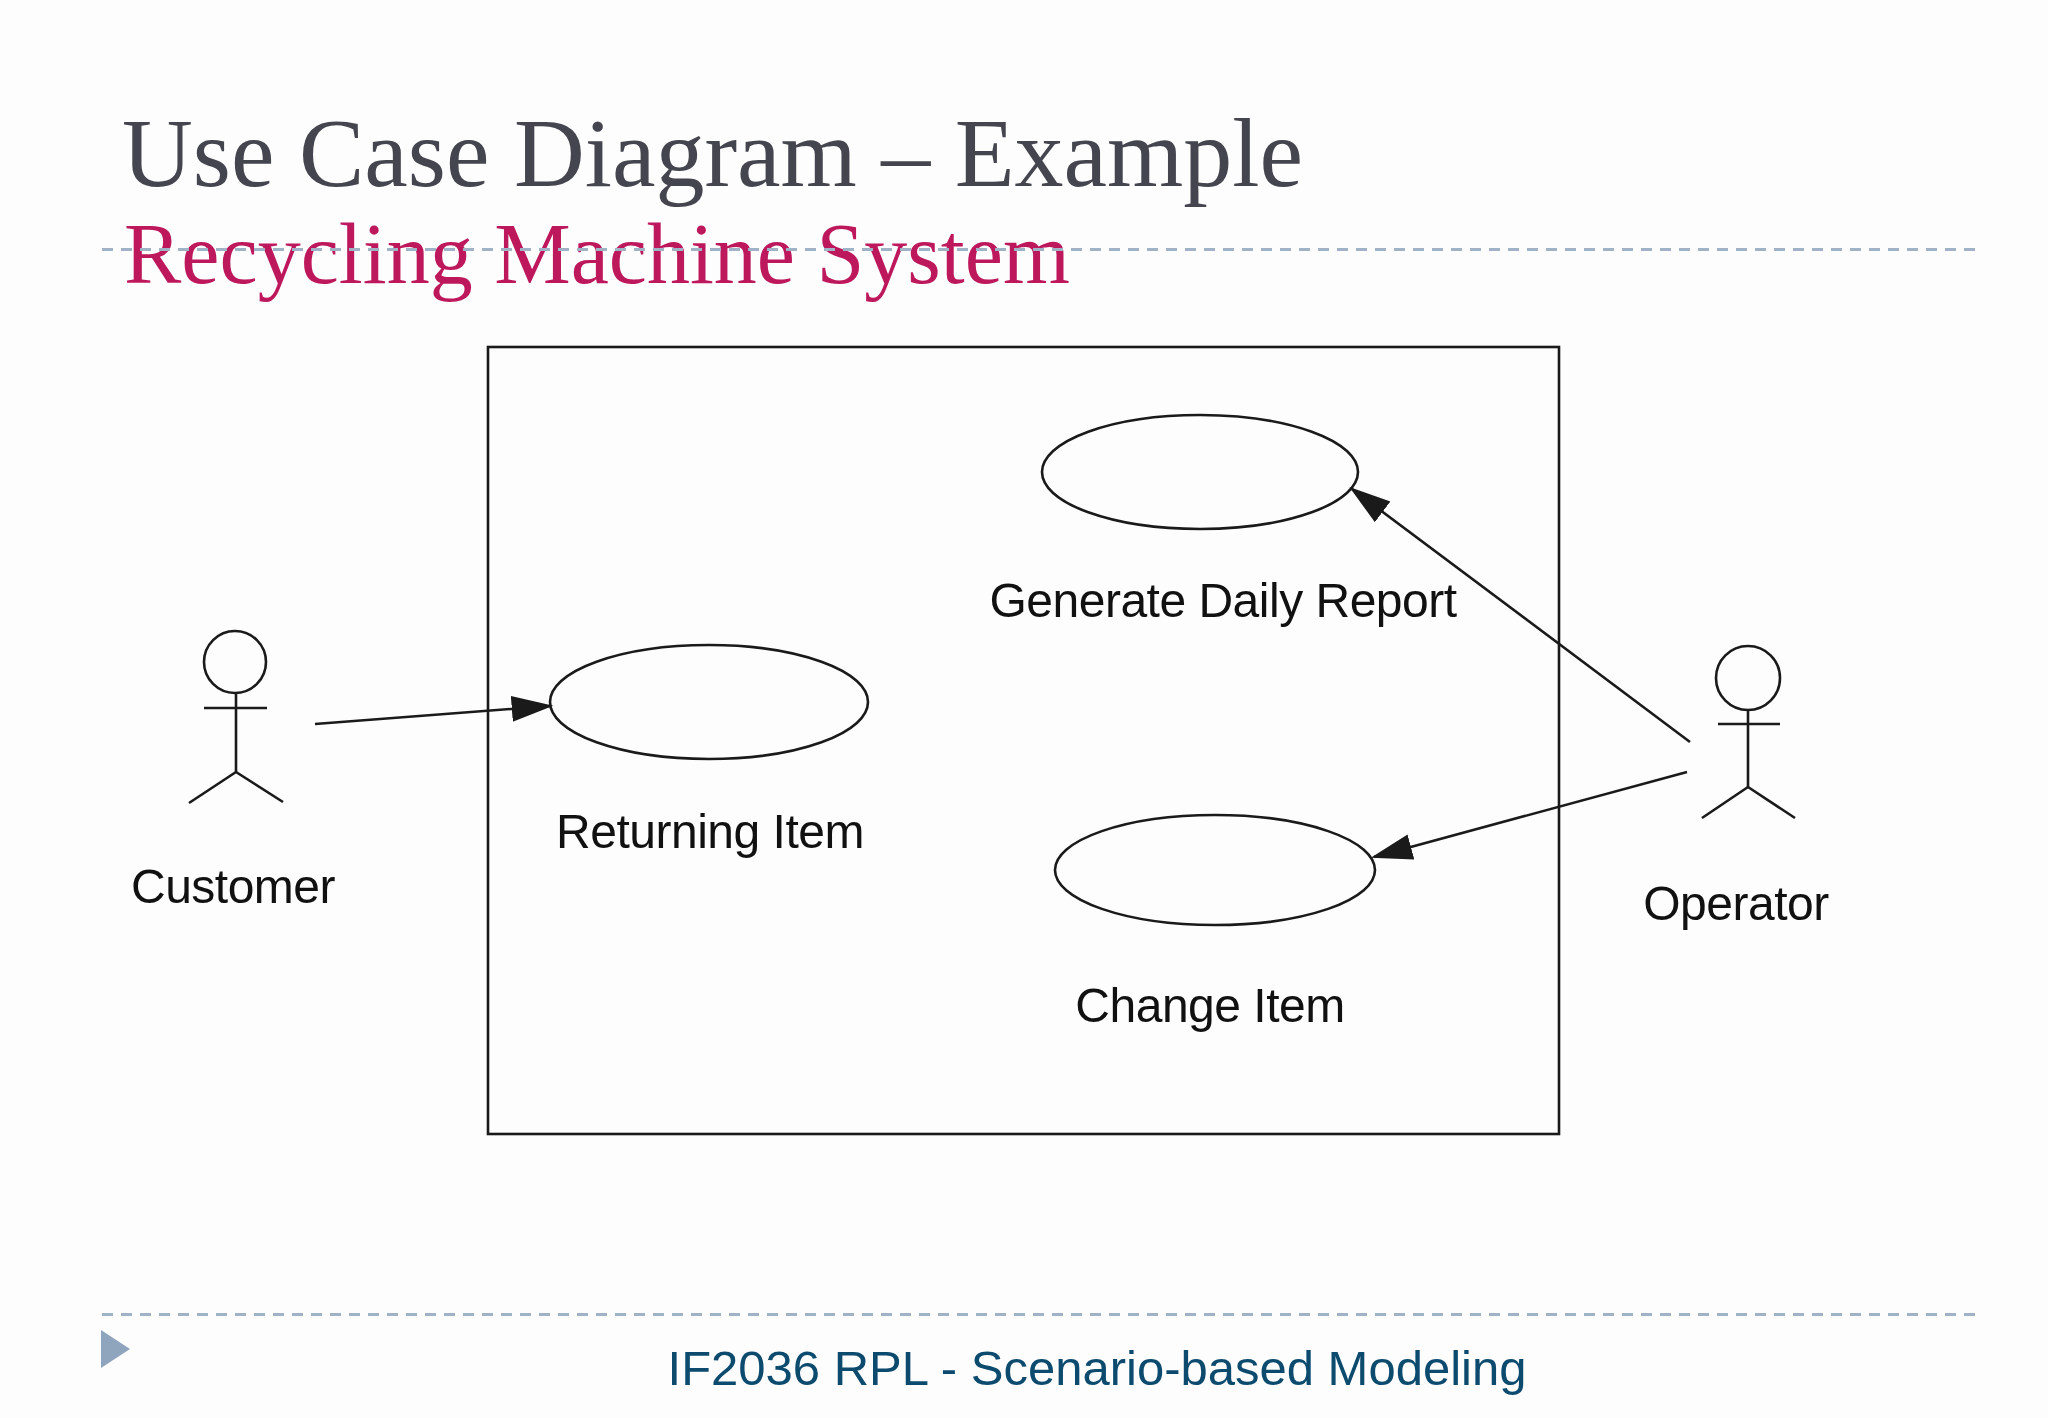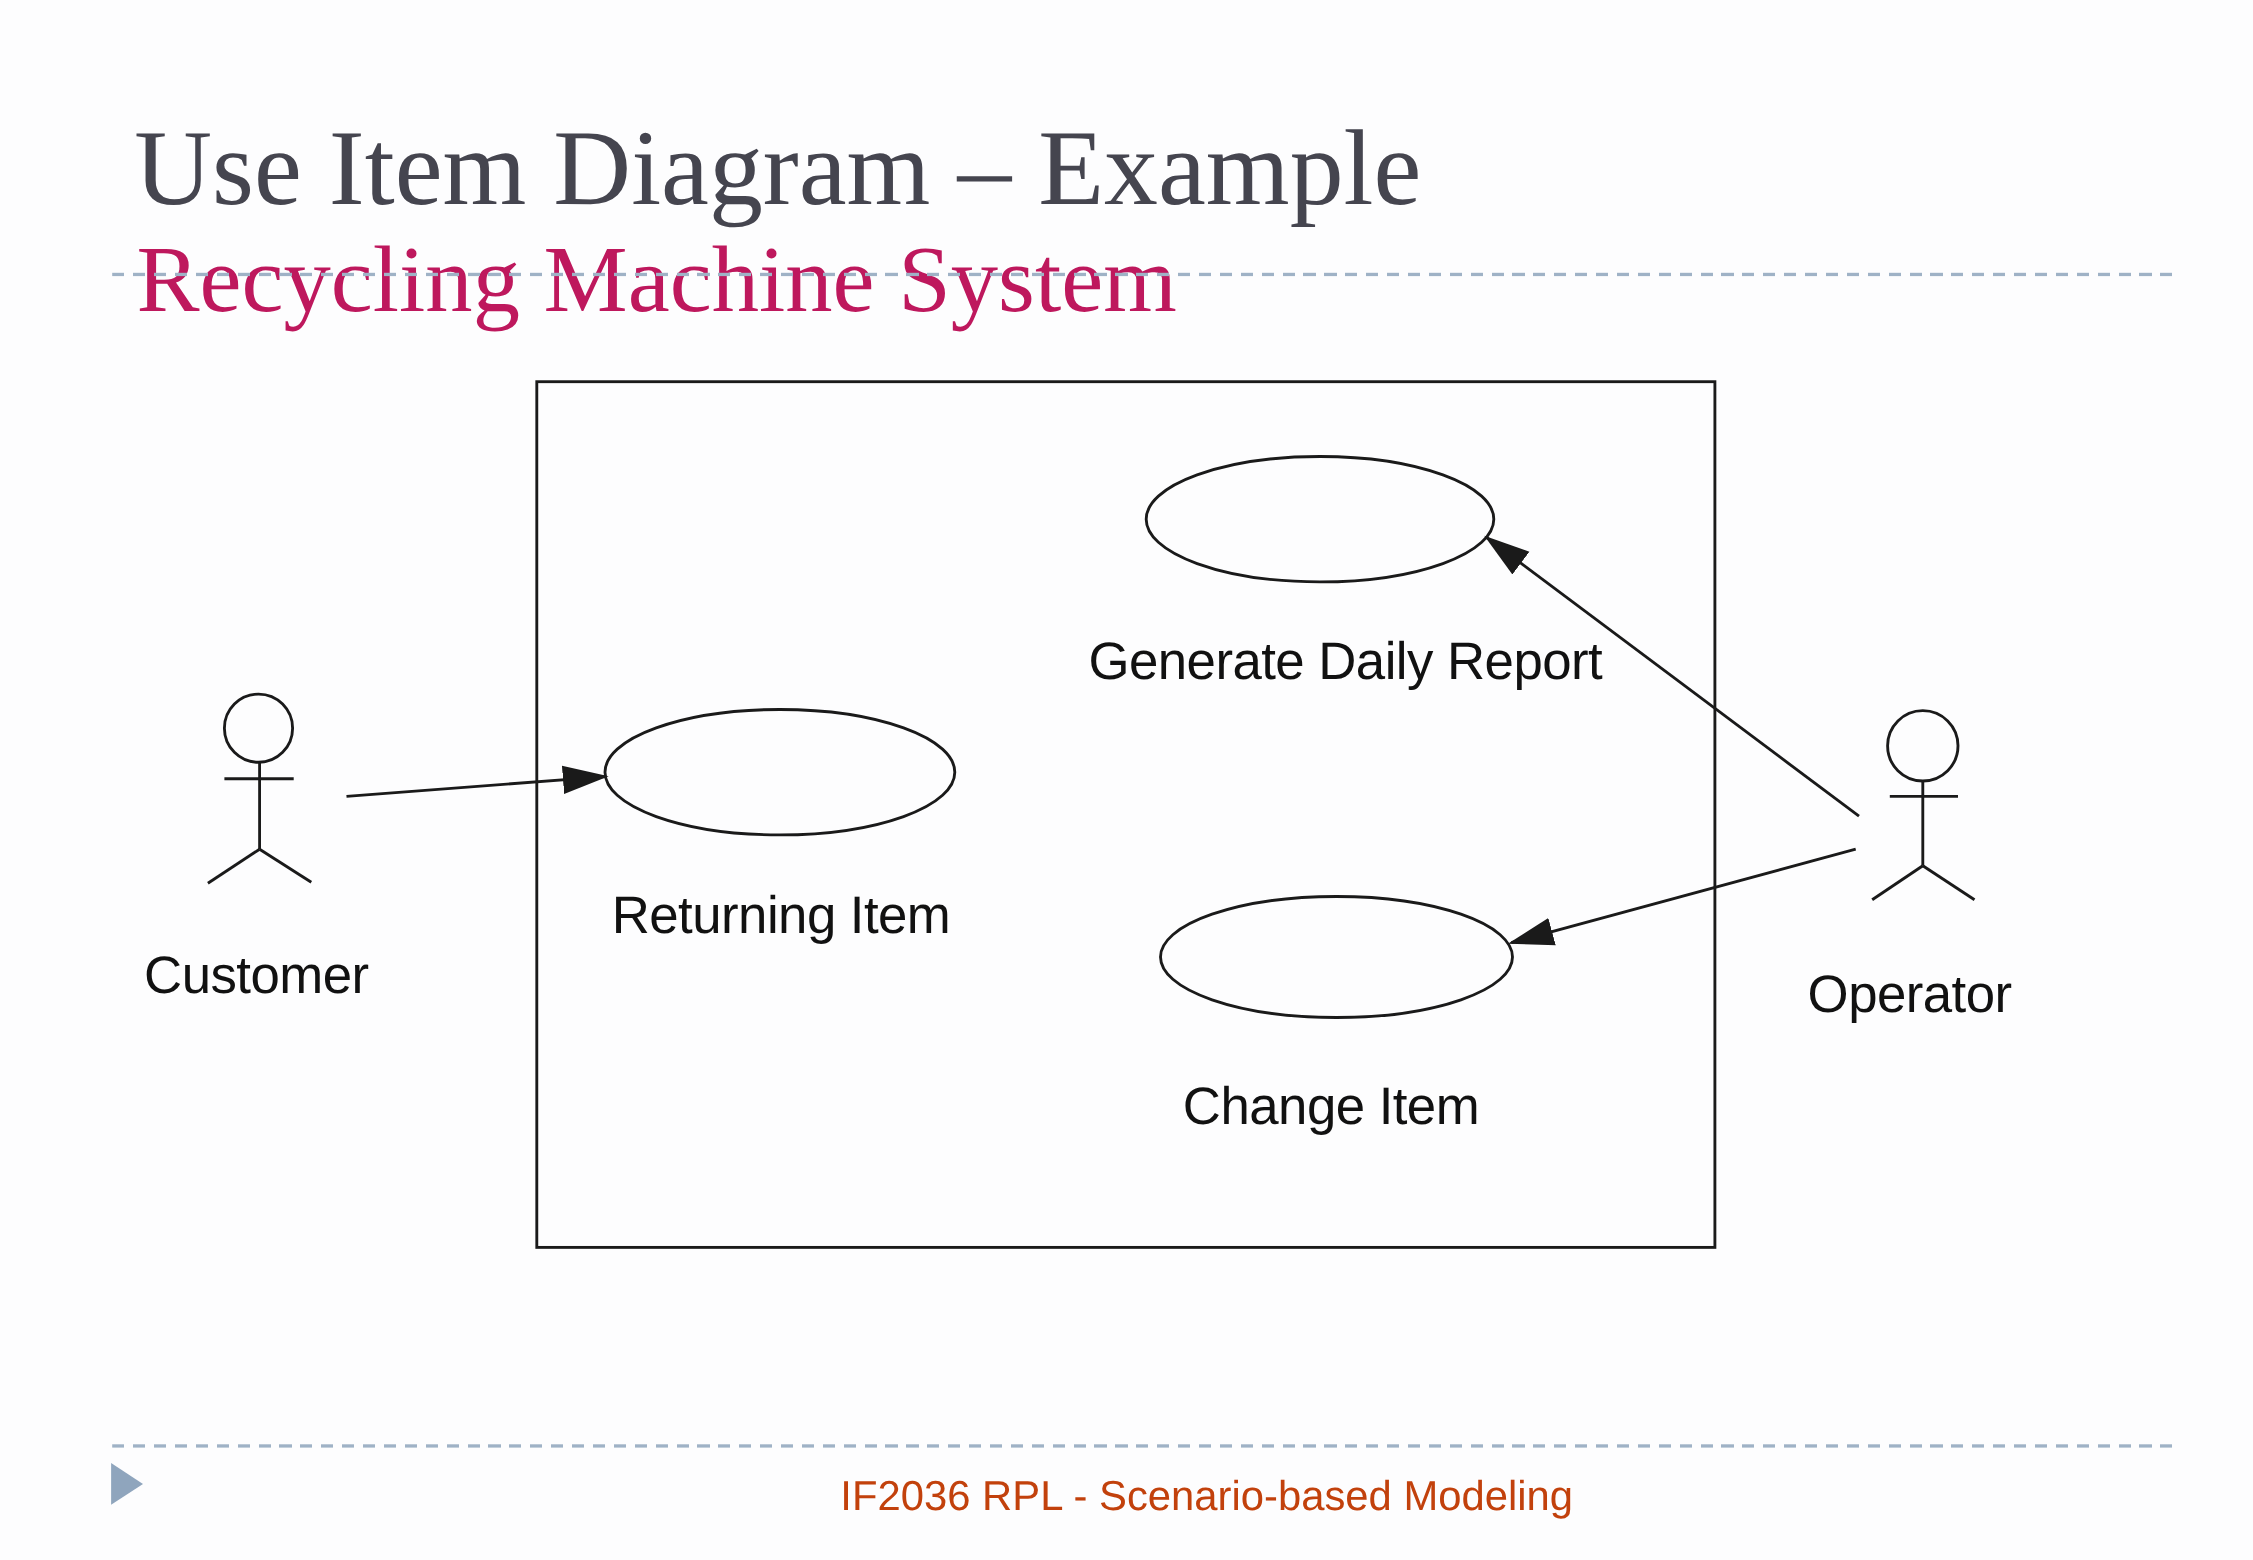--- a/index.html
+++ b/index.html
@@ -24,34 +24,34 @@
   .rule-top{top:248px;}
   .rule-bottom{top:1313px;}
   .footer-triangle{
     position:absolute;left:101px;top:1330px;width:0;height:0;
     border-left:29px solid #8fa5bd;
     border-top:19px solid transparent;
     border-bottom:19px solid transparent;
   }
   .footer-text{
     position:absolute;top:1340px;left:1097px;transform:translateX(-50%);
-    font-size:38px;color:#c2410c;white-space:nowrap;letter-spacing:0;
+    font-size:49px;color:#0c4a6e;white-space:nowrap;letter-spacing:0;
   }
   .diagram-svg{position:absolute;left:0;top:0;}
   .shape{fill:none;stroke:#1a1a1a;stroke-width:2.6px;}
   .assoc{fill:none;stroke:#1a1a1a;stroke-width:2.6px;}
   .dlabel{
     font-family:"Liberation Sans",sans-serif;font-size:48px;fill:#111111;
     text-anchor:middle;letter-spacing:-0.5px;
   }
 </style>
 </head>
 <body>
 
-<h1 class="page-title">Use Item Diagram – Example</h1>
+<h1 class="page-title">Use Case Diagram – Example</h1>
 <h2 class="page-subtitle">Recycling Machine System</h2>
 <div class="dashed-rule rule-top"></div>
 
 <svg class="diagram-svg" width="2048" height="1418" viewBox="0 0 2048 1418">
   <defs>
     <marker id="arrowhead" viewBox="0 0 10 7" refX="9.2" refY="3.5" markerWidth="16" markerHeight="11.2" orient="auto-start-reverse">
       <polygon points="0 0.4, 10 3.5, 0 6.6" fill="#1a1a1a"></polygon>
     </marker>
   </defs>
 

